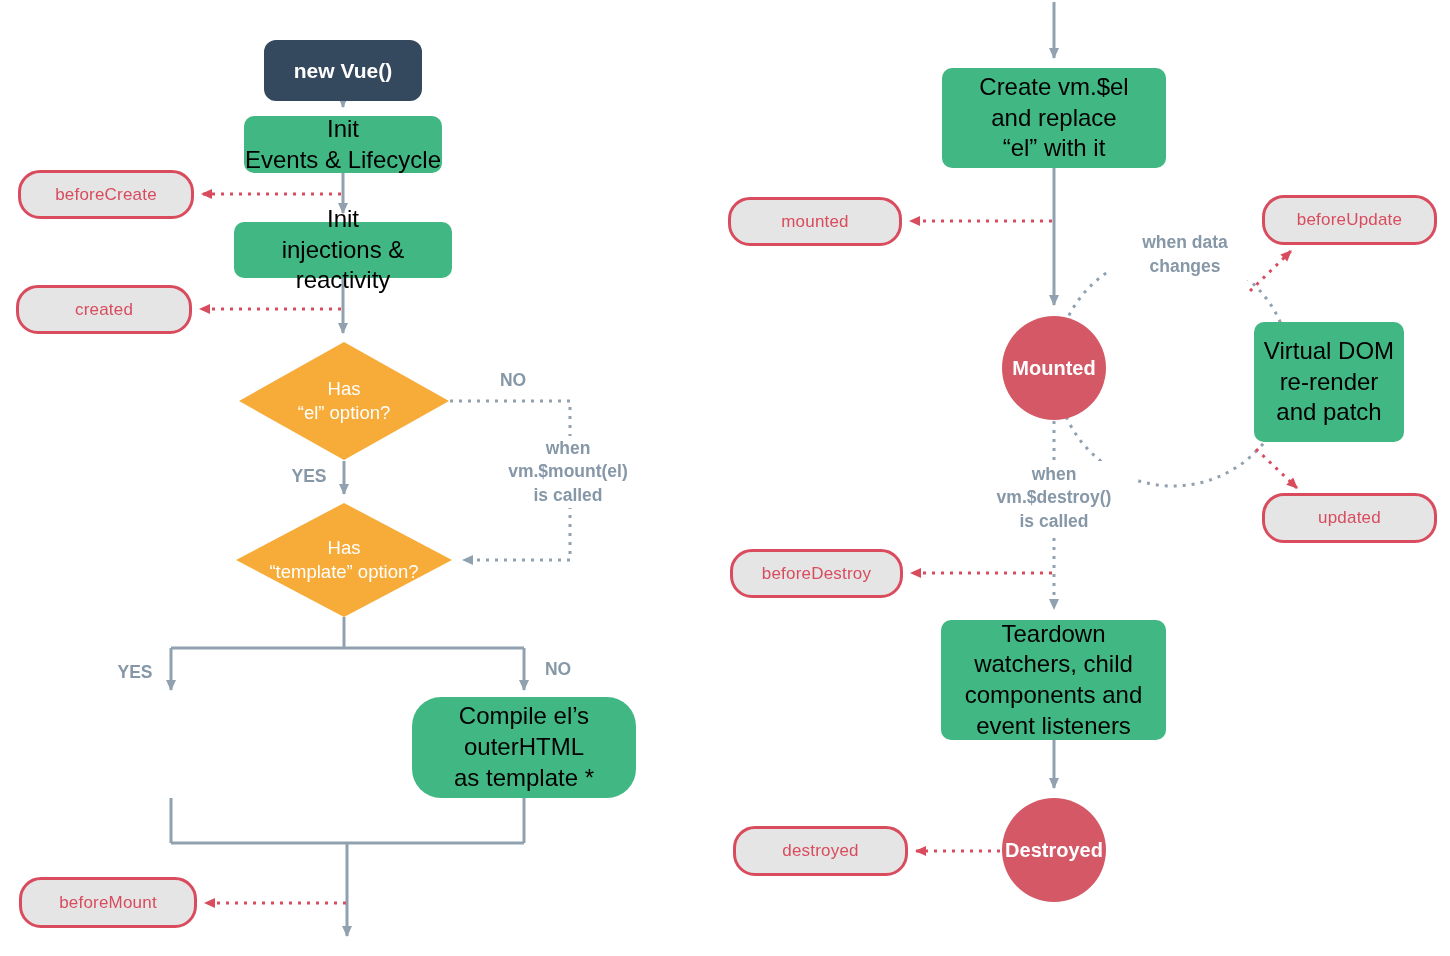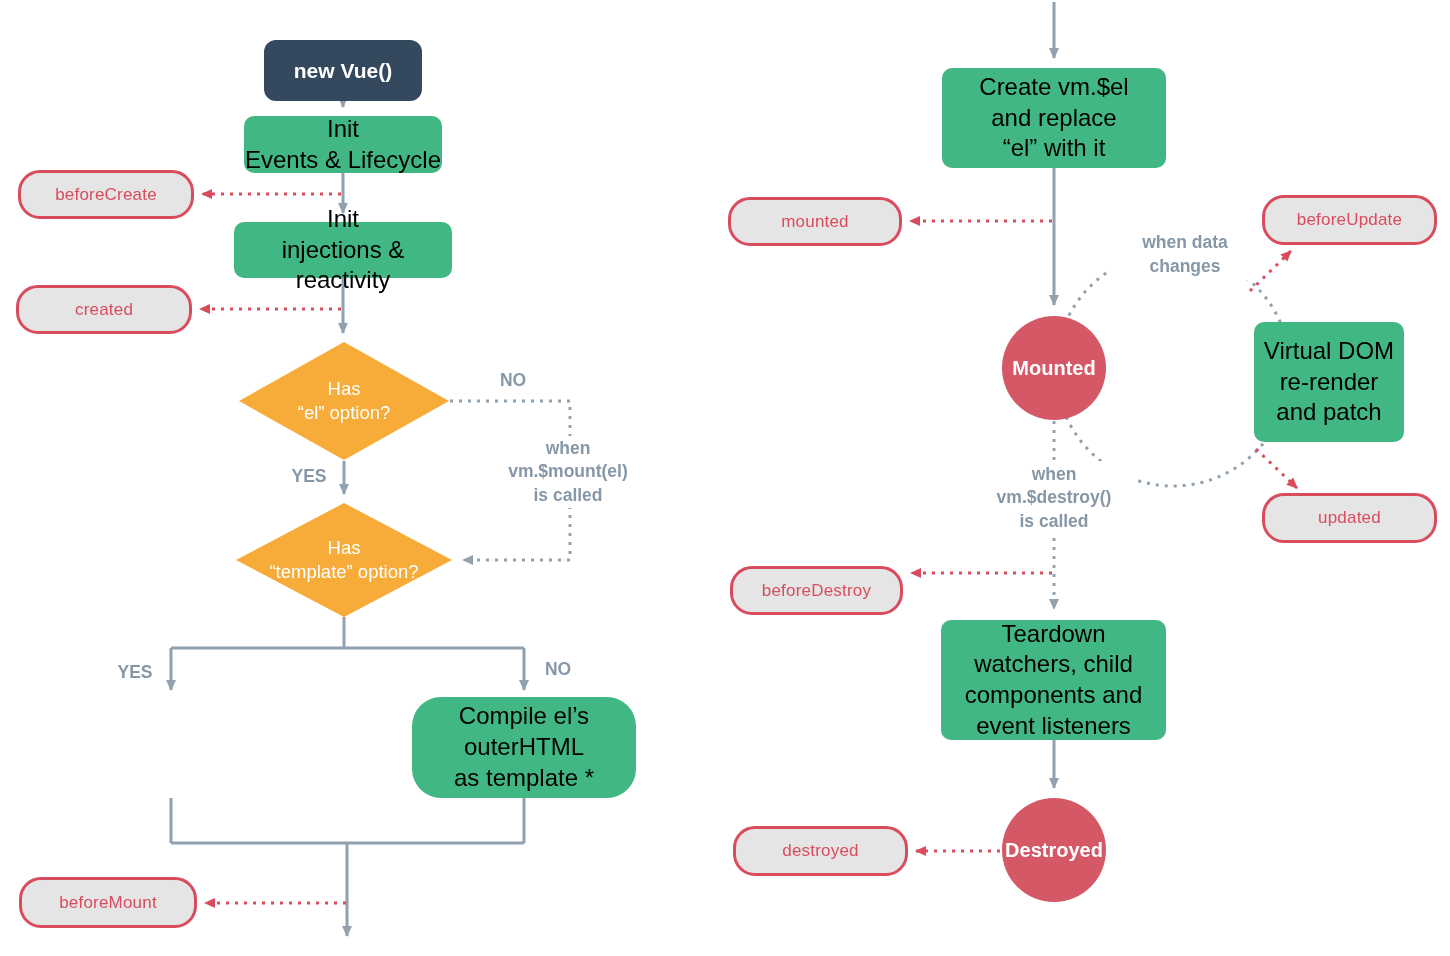--- a/index.html
+++ b/index.html
@@ -49,21 +49,21 @@
   #h-beforemount{left:19px;top:877px;width:178px;height:51px;}
 
   #n-create-el{left:942px;top:68px;width:224px;height:100px;}
   #h-mounted{left:728px;top:197px;width:174px;height:49px;}
   #h-beforeupdate{left:1262px;top:195px;width:175px;height:50px;text-align:right;}
   #a-when-data{left:1108px;top:230px;width:154px;height:50px;}
   #n-mounted-circle{left:1002px;top:316px;width:104px;height:104px;}
   #n-virtual-dom{left:1254px;top:322px;width:150px;height:120px;}
   #a-when-destroy{left:972px;top:461px;width:164px;height:74px;}
   #h-updated{left:1262px;top:493px;width:175px;height:50px;}
-  #h-beforedestroy{left:730px;top:549px;width:173px;height:49px;margin-top:17px;}
+  #h-beforedestroy{left:730px;top:549px;width:173px;height:49px;}
   #n-teardown{left:941px;top:620px;width:225px;height:120px;}
   #h-destroyed{left:733px;top:826px;width:175px;height:50px;}
   #n-destroyed-circle{left:1002px;top:798px;width:104px;height:104px;}
 </style>
 </head>
 <body>
 
 <div id="stage">
 
   <svg id="connectors" viewBox="0 0 1450 956" xmlns="http://www.w3.org/2000/svg">

